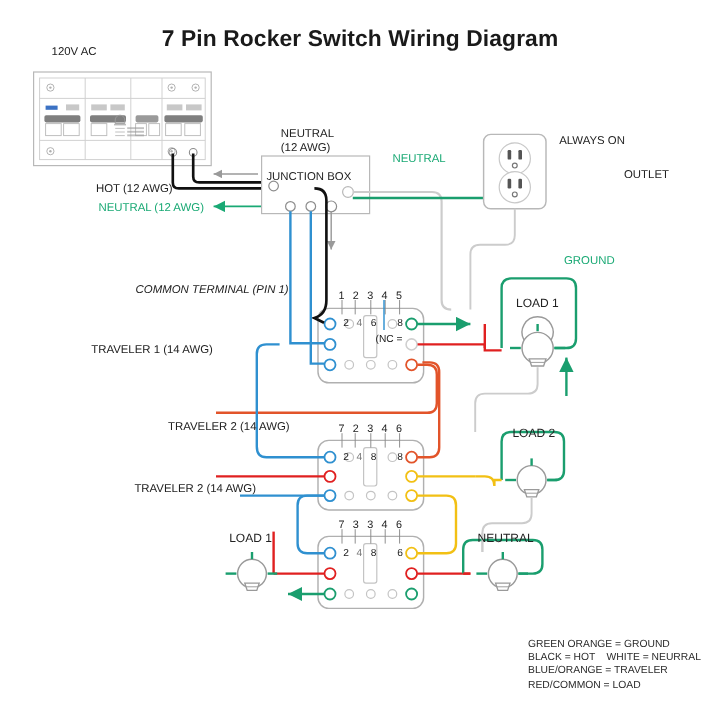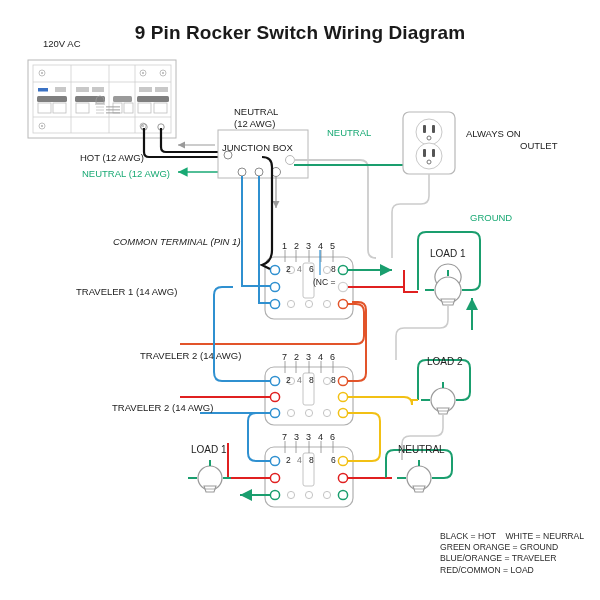--- a/index.html
+++ b/index.html
@@ -325,32 +325,32 @@
     <path d="M392,478 L386,478" fill="none" stroke="#e02020" stroke-width="2"></path>
     <path d="M402,460 L402,444" fill="none" stroke="#cccccc" stroke-width="1.6"></path>
   </g>
 
   <line x1="238" y1="247" x2="318" y2="247" stroke="#2f90d0" stroke-width="1" opacity="0"></line>
   <path d="M320,250 L320,275" fill="none" stroke="#2f90d0" stroke-width="1.2"></path>
   <path d="M222,291 L262,291" fill="none" stroke="#2f90d0" stroke-width="1" opacity="0"></path>
   <path d="M236,352 L236,372" fill="none" stroke="#2f90d0" stroke-width="1.2" opacity="0"></path>
 </svg>
 
-<div class="page-title">9 Pin Rocker Switch Wiring Diagram</div>
+<div class="page-title">7 Pin Rocker Switch Wiring Diagram</div>
 
 <div class="lbl" style="left:43px; top:38px;text-align:right;">120V AC</div>
 <div class="lbl" style="left:80px; top:152px;">HOT (12 AWG)</div>
 <div class="lbl green" style="left:82px; top:168px;">NEUTRAL (12 AWG)</div>
 
 <div class="lbl" style="left:234px; top:106px;">NEUTRAL</div>
 <div class="lbl" style="left:234px; top:118px;">(12 AWG)</div>
 <div class="lbl" style="left:222px; top:142px;text-align:center;">JUNCTION BOX</div>
 <div class="lbl green" style="left:327px; top:127px;">NEUTRAL</div>
 
-<div class="lbl" style="left:466px; top:128px;text-align:right;">ALWAYS ON</div>
+<div class="lbl" style="left:466px; top:112px;text-align:right;">ALWAYS ON</div>
 <div class="lbl" style="left:473px; top:140px;margin-left:47px;">OUTLET</div>
 
 <div class="lbl" style="left:113px; top:236px;font-style:italic;">COMMON TERMINAL (PIN 1)</div>
 <div class="lbl" style="left:76px; top:286px;">TRAVELER 1 (14 AWG)</div>
 <div class="lbl" style="left:140px; top:350px;">TRAVELER 2 (14 AWG)</div>
 <div class="lbl" style="left:112px; top:402px;">TRAVELER 2 (14 AWG)</div>
 
 <div class="lbl" style="left:282px; top:241px; font-size:9px;">1</div>
 <div class="lbl" style="left:294px; top:241px; font-size:9px;">2</div>
 <div class="lbl" style="left:306px; top:241px; font-size:9px;">3</div>
@@ -382,17 +382,17 @@
 <div class="lbl" style="left:309px; top:455px; font-size:8.5px;">8</div>
 <div class="lbl" style="left:331px; top:455px; font-size:8.5px;">6</div>
 
 <div class="lbl green" style="left:470px; top:212px;text-align:center;">GROUND</div>
 <div class="lbl big" style="left:430px; top:248px;">LOAD 1</div>
 <div class="lbl big" style="left:427px; top:356px;">LOAD 2</div>
 <div class="lbl big" style="left:191px; top:444px;">LOAD 1</div>
 <div class="lbl big" style="left:398px; top:444px;">NEUTRAL</div>
 
 <div class="legend">
+  <div>GREEN ORANGE = GROUND</div>
   <div>BLACK = HOT    WHITE = NEURRAL</div>
-  <div>GREEN ORANGE = GROUND</div>
   <div>BLUE/ORANGE = TRAVELER</div>
   <div>RED/COMMON = LOAD</div>
 </div>
 
 </body></html>

